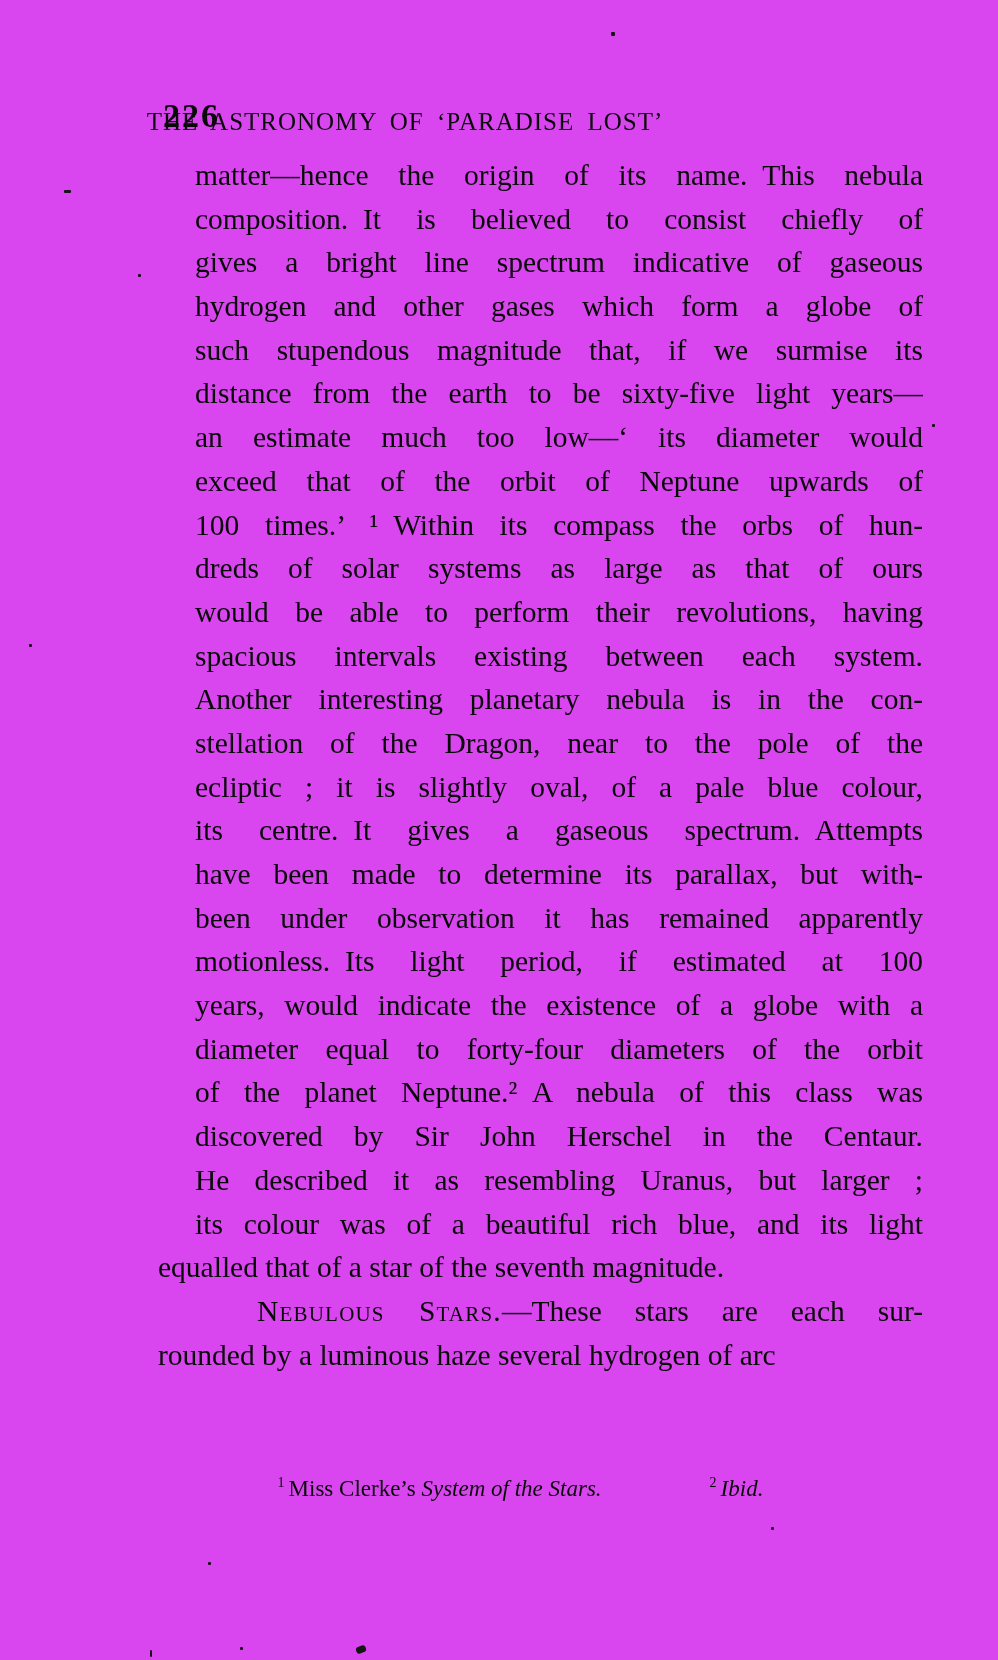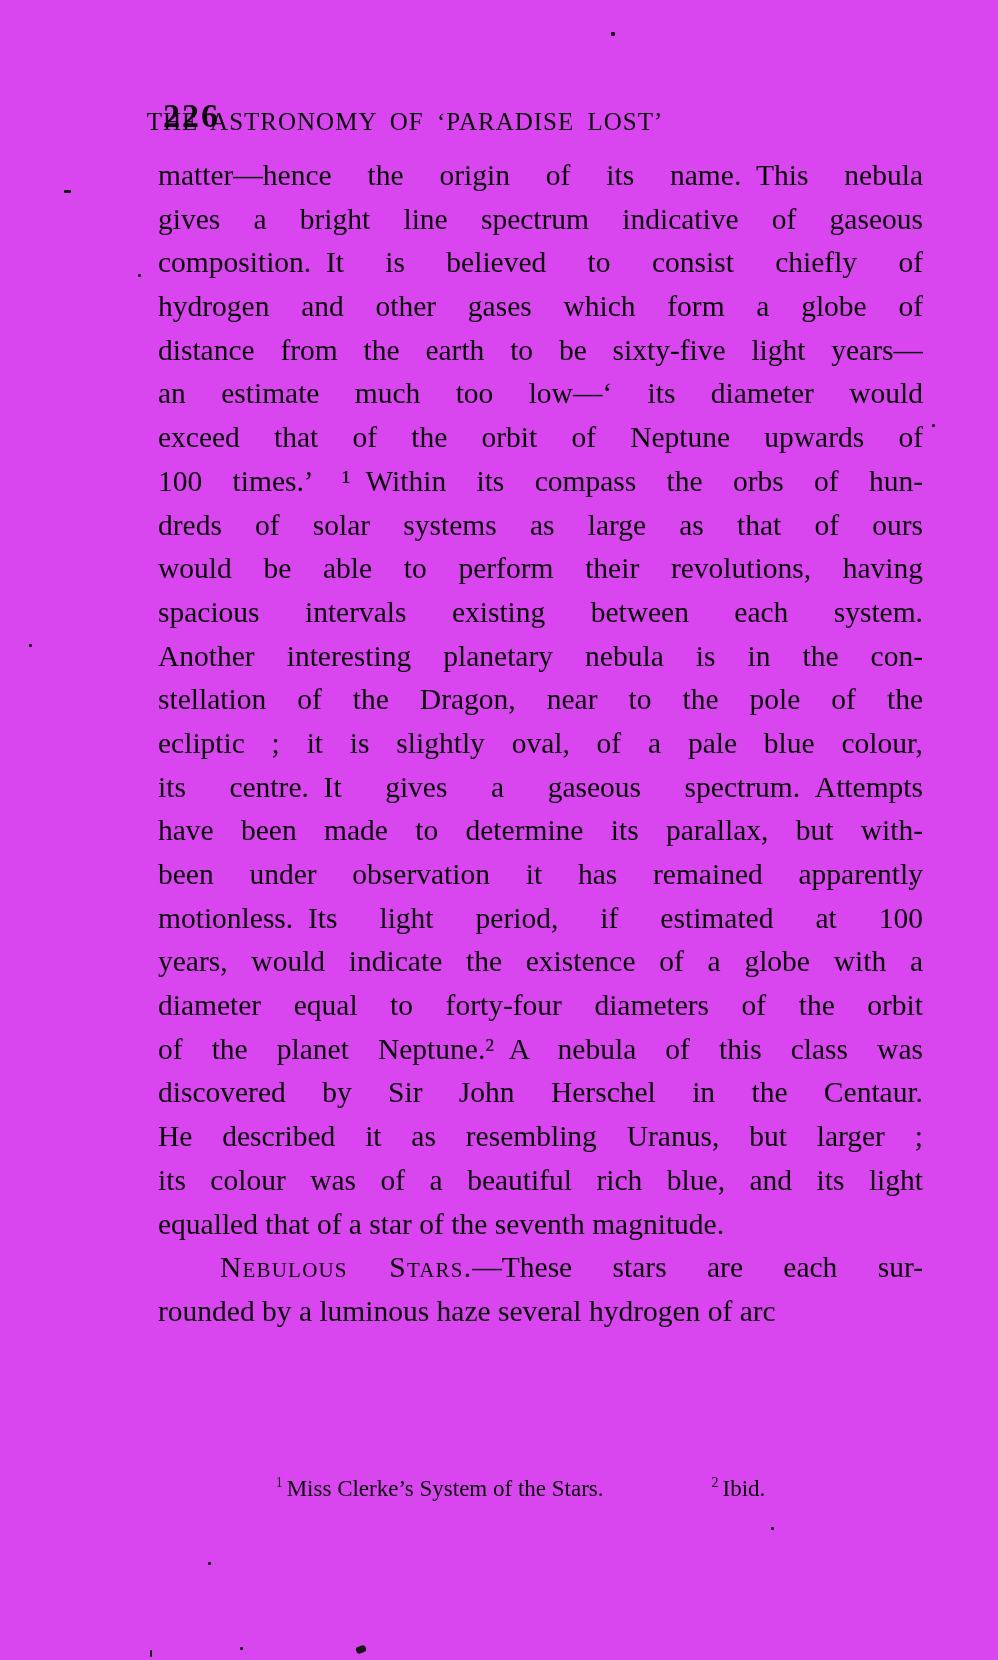--- a/index.html
+++ b/index.html
@@ -31,56 +31,57 @@
     position:absolute;left:158px;top:154px;width:765px;
     font-size:29.5px;
     line-height:43.7px;
     text-align:justify;
   }
   .line{
     height:43.7px;
     overflow:hidden;
     white-space:normal;
   }
-  .j{ text-align:justify; text-align-last:justify; }
+  .j{ text-align:justify; text-align-last:justify;margin-left:37px; }
   .last{ text-align:right; text-align-last:left; }
   .indent{ text-indent:62px; }
   .sc{ font-variant:small-caps; letter-spacing:1.2px; }
   
   .footnote{
     position:absolute;left:158px;top:1474px;width:765px;
     font-size:23px;line-height:30px;
     text-align:center;
     padding-right:40px;box-sizing:border-box;
     white-space:nowrap;
   }
   .footnote .sup{
     font-size:14px;vertical-align:super;line-height:0;
     margin-right:4px;
   }
-  .footnote .it{ }
+  .footnote .it{ font-style:italic; }
   .fn2{ margin-left:108px; }
   
   .speck{ position:absolute;background:#161616;border-radius:1px; }
 </style>
 </head>
 <body>
 
 <div class="page">
 
   <div class="runhead">
     <span class="pagenum">226</span>
     <div class="runtitle">THE ASTRONOMY OF ‘PARADISE LOST’</div>
   </div>
 
   <div class="bodytext">
     <div class="line j">matter—hence the origin of its name. This nebula</div>
+    <div class="line j">composition. It is believed to consist chiefly of</div>
     <div class="line j">gives a bright line spectrum indicative of gaseous</div>
-    <div class="line j">composition. It is believed to consist chiefly of</div>
     <div class="line j">hydrogen and other gases which form a globe of</div>
+    <div class="line j">such stupendous magnitude that, if we surmise its</div>
     <div class="line j">distance from the earth to be sixty-five light years—</div>
     <div class="line j">an estimate much too low—‘ its diameter would</div>
     <div class="line j">exceed that of the orbit of Neptune upwards of</div>
     <div class="line j">100 times.’ ¹ Within its compass the orbs of hun-</div>
     <div class="line j">dreds of solar systems as large as that of ours</div>
     <div class="line j">would be able to perform their revolutions, having</div>
     <div class="line j">spacious intervals existing between each system.</div>
     <div class="line j">Another interesting planetary nebula is in the con-</div>
     <div class="line j">stellation of the Dragon, near to the pole of the</div>
     <div class="line j">ecliptic ; it is slightly oval, of a pale blue colour,</div>

